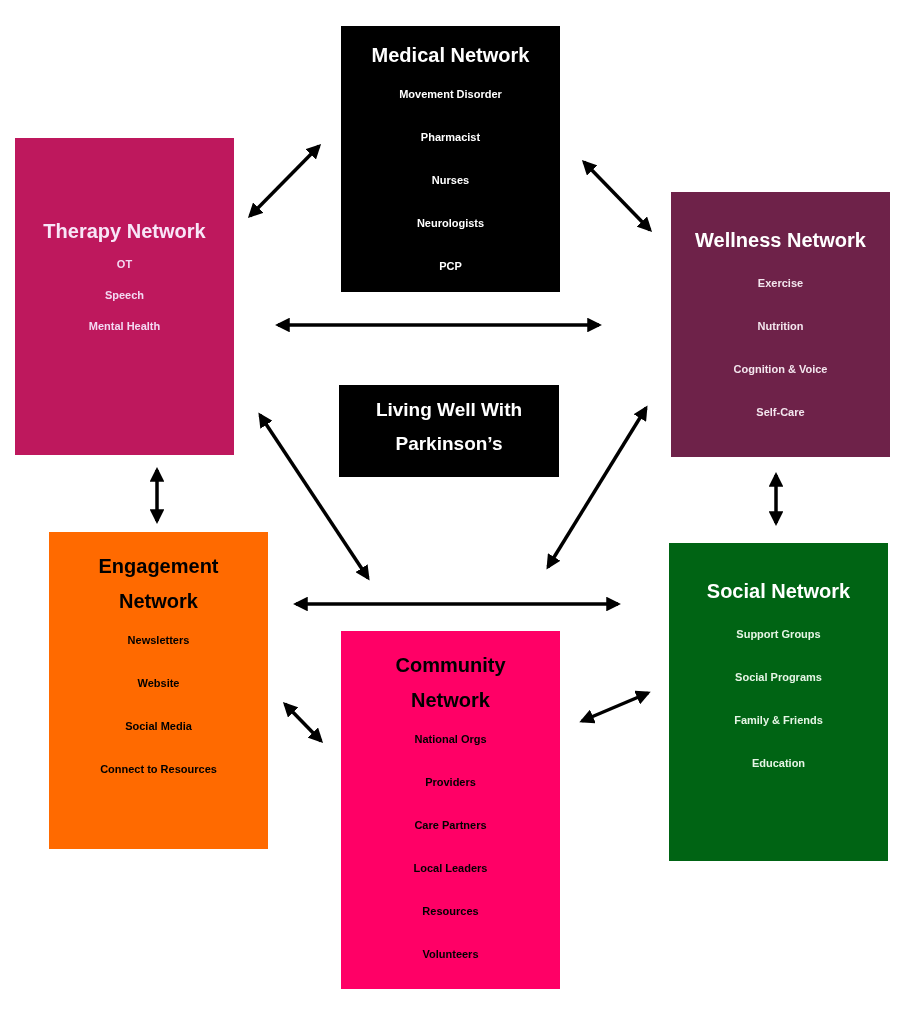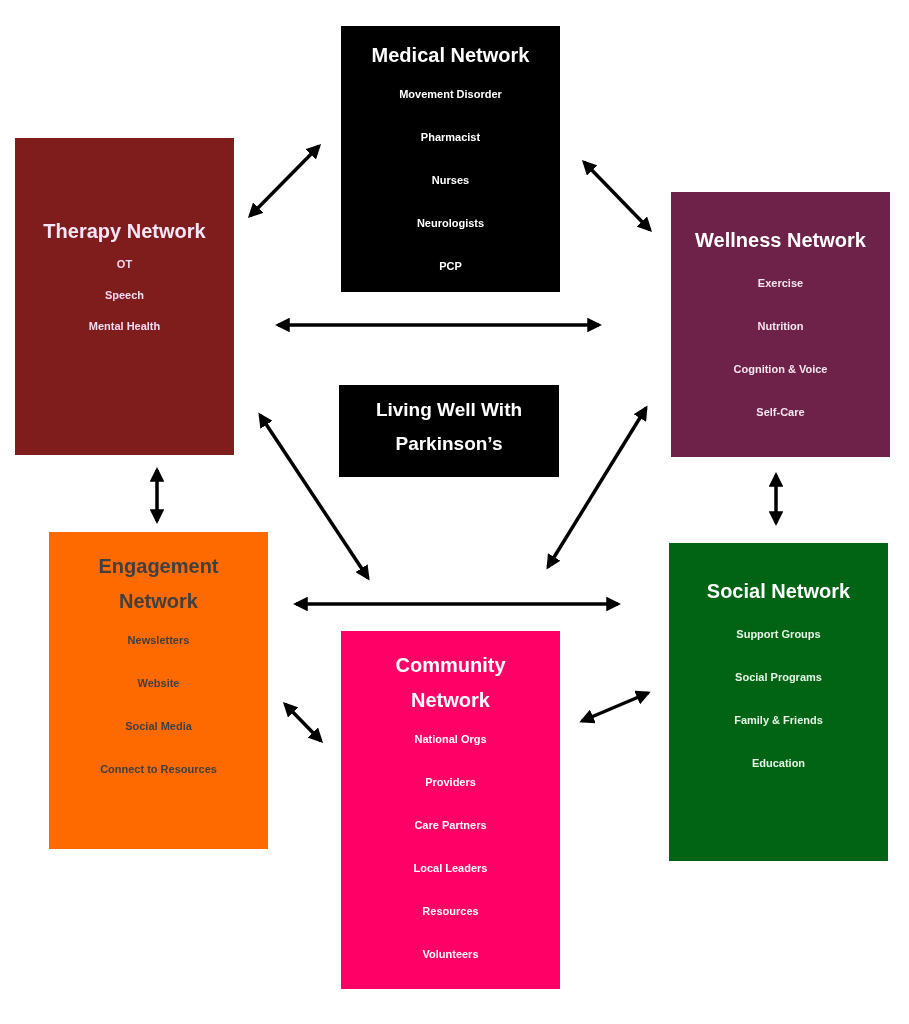--- a/index.html
+++ b/index.html
@@ -11,23 +11,23 @@
   #medical  { left: 341px; top: 26px;  width: 219px; height: 266px; background: #0b3c70; padding-top: 12px; }
   #medical .item { line-height: 43px; }
   #therapy  { left: 15px;  top: 138px; width: 219px; height: 317px; background: #900090; padding-top: 76px; color: #f3d9f3; }
   #therapy .title { color: #f8e6f8; }
   #therapy .item { line-height: 31px; }
   #wellness { left: 671px; top: 192px; width: 219px; height: 265px; background: #6e2249; padding-top: 31px; }
   #wellness .title { margin-bottom: 4px; }
   #wellness .item { line-height: 43px; color: #f3e6ee; }
   #center   { left: 339px; top: 385px; width: 220px; height: 92px; background: #000000; padding-top: 8px; }
   #center .title { font-size: 19px; line-height: 34px; }
-  #engagement { left: 49px; top: 532px; width: 219px; height: 317px; background: #ff6a00; padding-top: 17px; color: #404040; }
+  #engagement { left: 49px; top: 532px; width: 219px; height: 317px; background: #ff6a00; padding-top: 17px; color: #000000; }
   #engagement .item { line-height: 43px; }
-  #community { left: 341px; top: 631px; width: 219px; height: 358px; background: #ff0066; padding-top: 17px; color: #ffffff; }
+  #community { left: 341px; top: 631px; width: 219px; height: 358px; background: #ff0066; padding-top: 17px; color: #000000; }
   #community .item { line-height: 43px; }
   #social { left: 669px; top: 543px; width: 219px; height: 318px; background: #006414; padding-top: 31px; color: #e6f5e6; }
   #social .title { margin-bottom: 4px; color: #ffffff; }
   #social .item { line-height: 43px; }
   svg#arrows { position: absolute; left: 0; top: 0; width: 909px; height: 1024px; pointer-events: none; }
 </style>
 </head>
 <body>
 
 <svg id="arrows" xmlns="http://www.w3.org/2000/svg">
@@ -50,21 +50,21 @@
 
 <div class="box" id="medical" style="background: #000000;">
   <div class="title">Medical Network</div>
   <div class="item">Movement Disorder</div>
   <div class="item">Pharmacist</div>
   <div class="item">Nurses</div>
   <div class="item">Neurologists</div>
   <div class="item">PCP</div>
 </div>
 
-<div class="box" id="therapy" style="background: #7f1d1d;">
+<div class="box" id="therapy" style="background: #be185d;">
   <div class="title">Therapy Network</div>
   <div class="item">OT</div>
   <div class="item">Speech</div>
   <div class="item">Mental Health</div>
 </div>
 
 <div class="box" id="wellness" style="background: rgb(110, 34, 73);">
   <div class="title">Wellness Network</div>
   <div class="item">Exercise</div>
   <div class="item">Nutrition</div>

